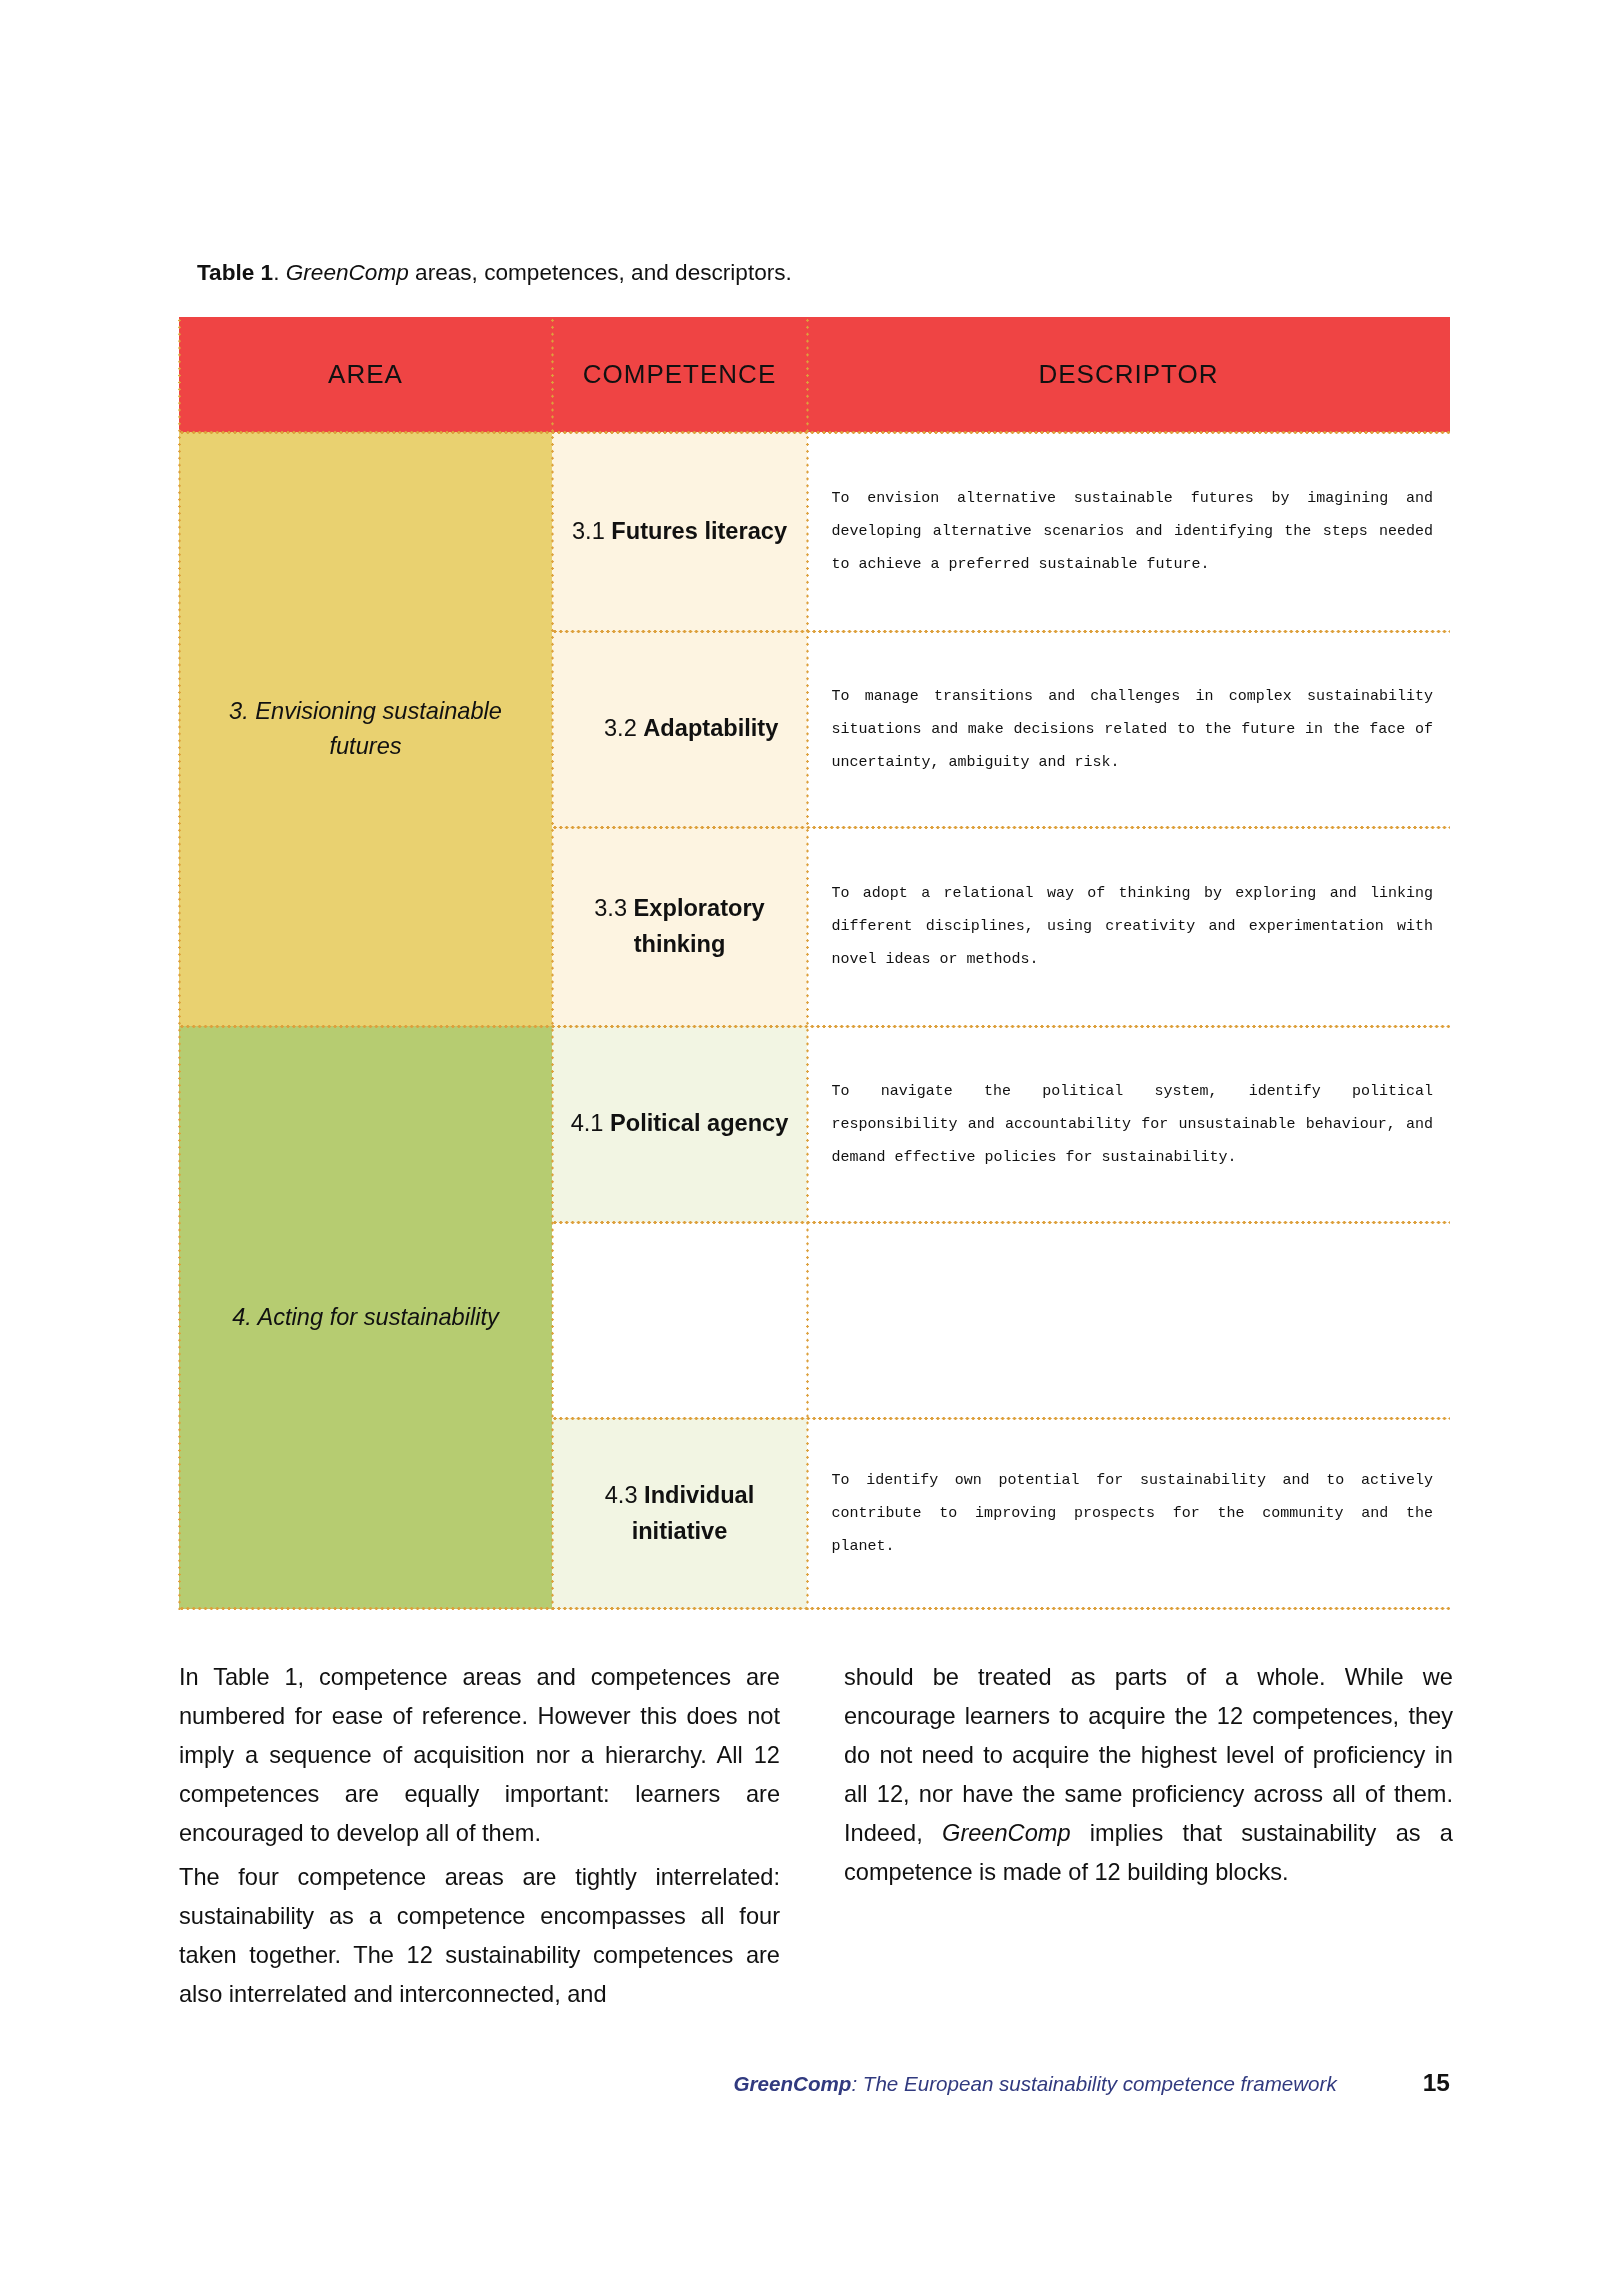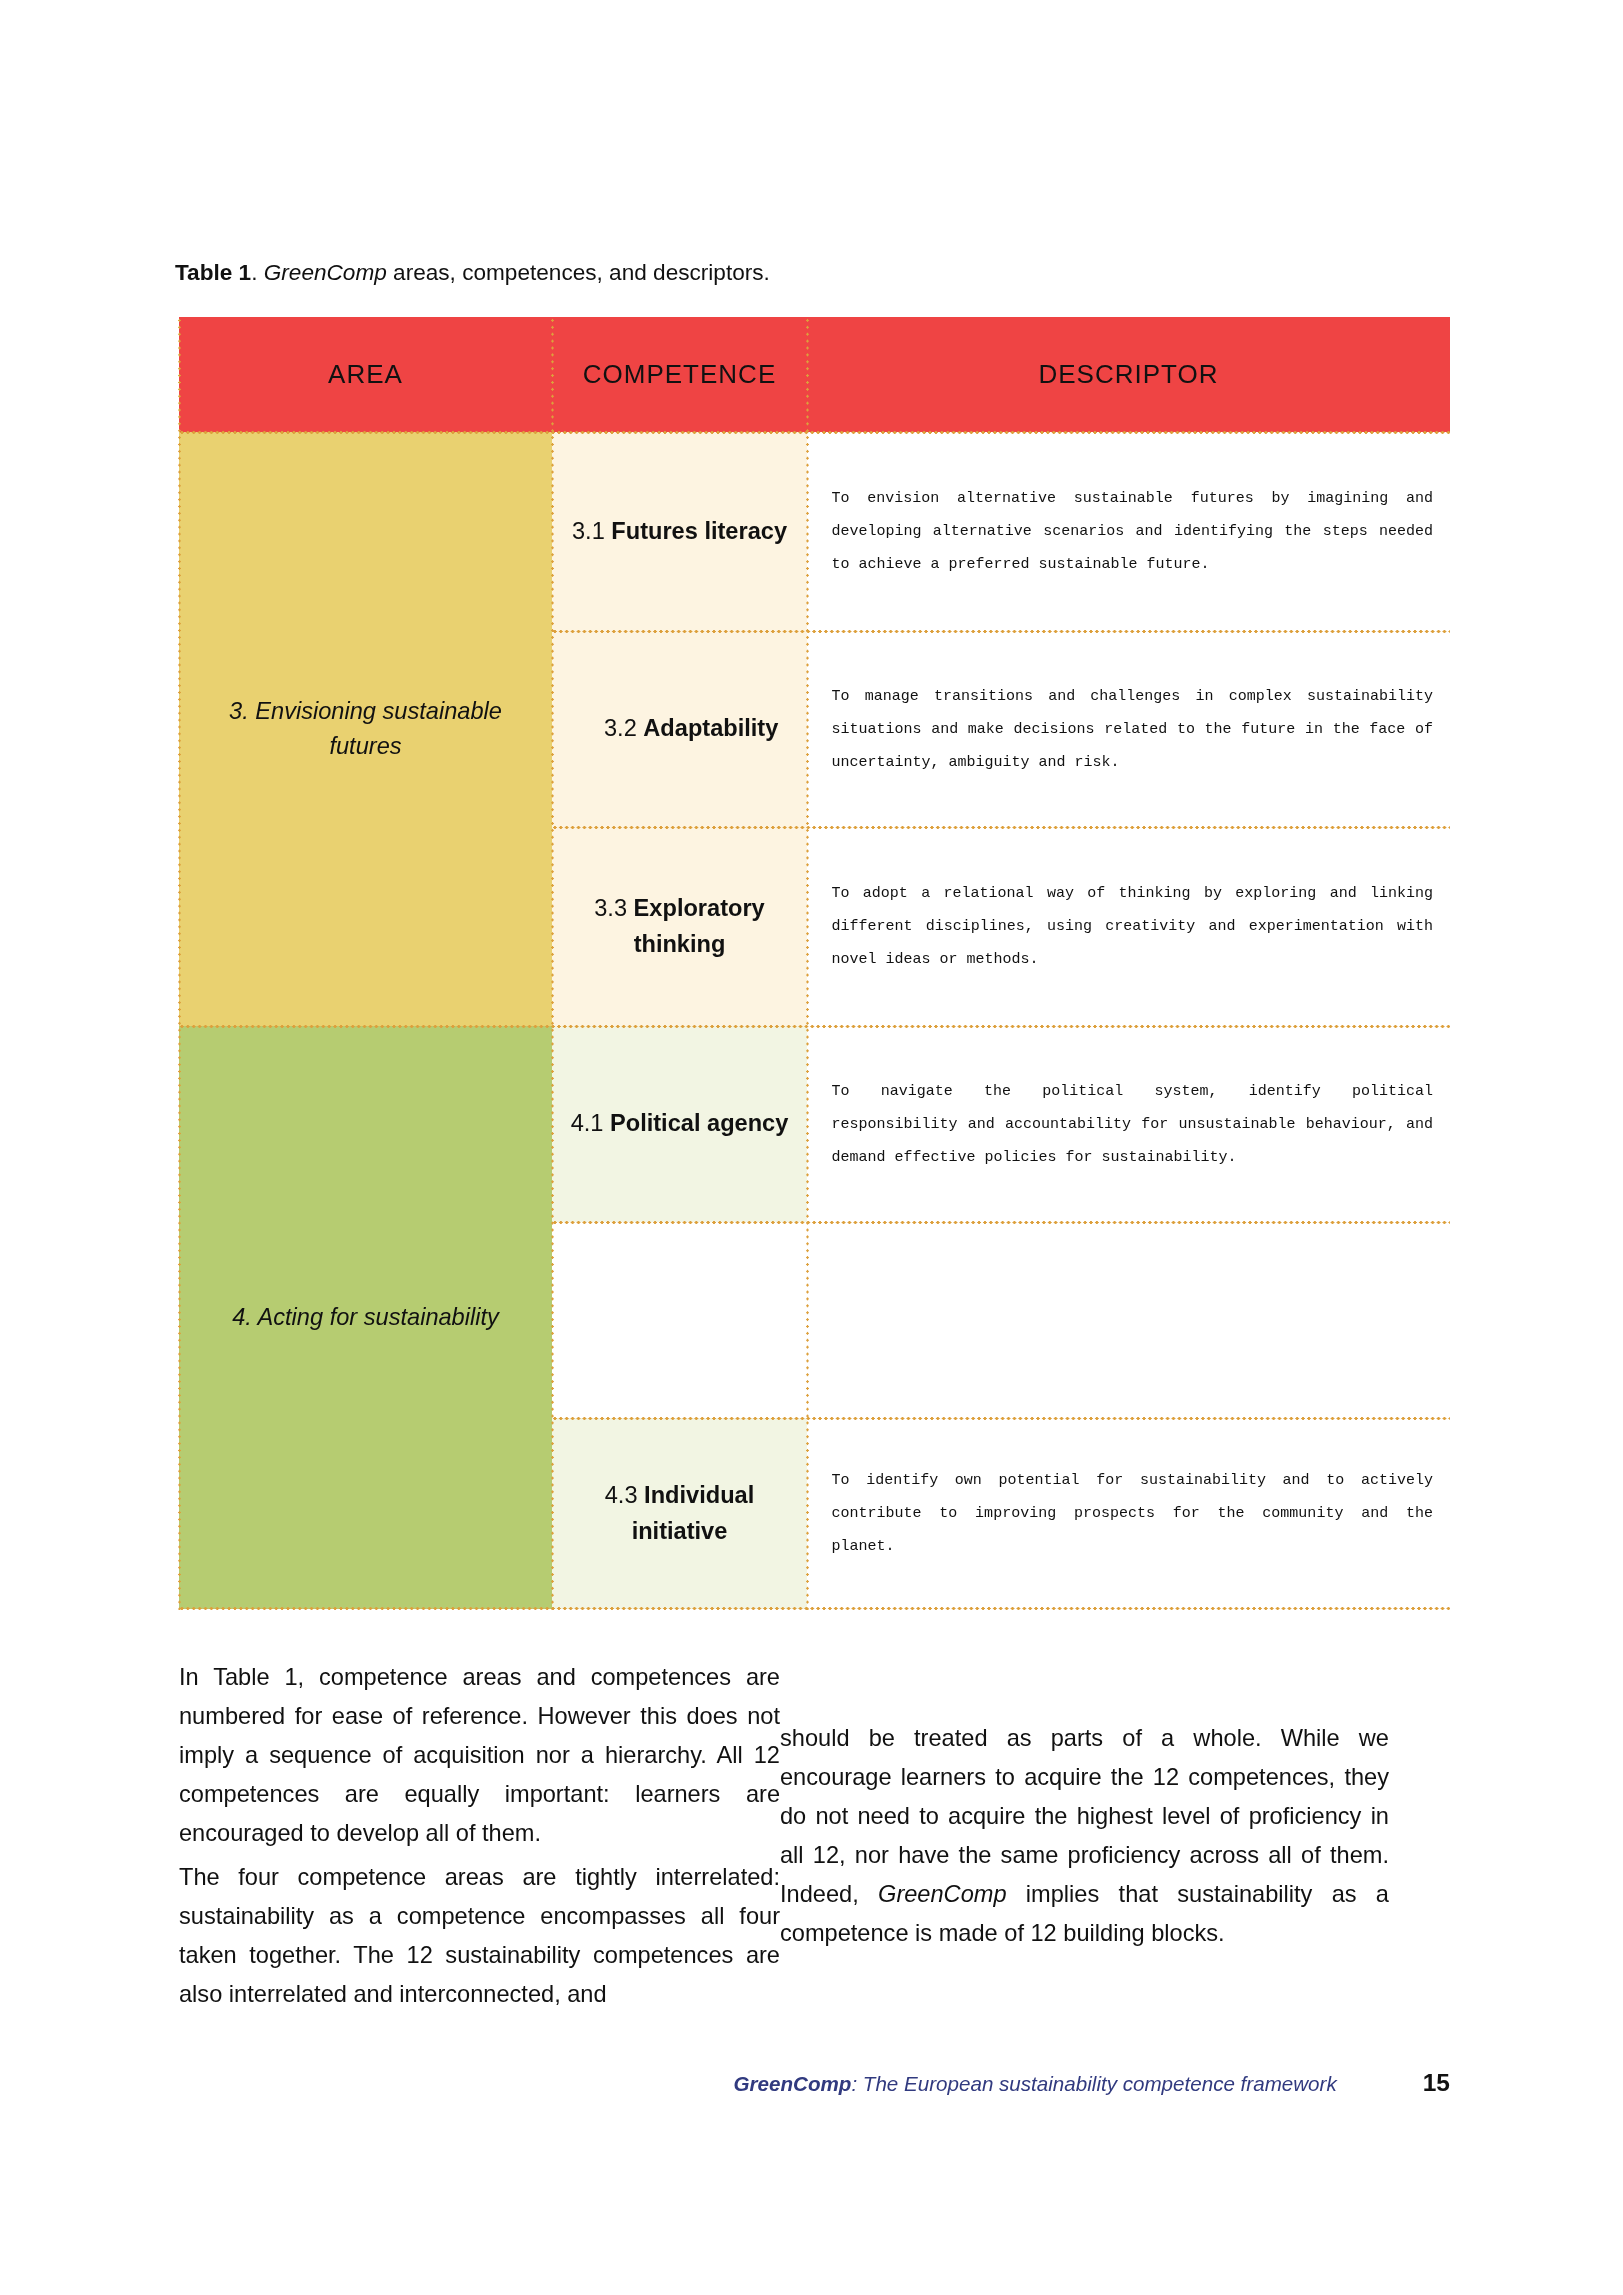--- a/index.html
+++ b/index.html
@@ -9,21 +9,21 @@
     --green:#b6cc71;
     --lightgreen:#f2f5e3;
     --navy:#313a7f;
     --ink:#111111;
   }
   *{box-sizing:border-box;margin:0;padding:0;}
   body{background:#ffffff;font-family:"Liberation Sans","DejaVu Sans",sans-serif;color:var(--ink);}
   .page{position:relative;width:1623px;height:2295px;background:#ffffff;overflow:hidden;}
 
   
-  .caption{position:absolute;left:175px;top:258px;font-size:22.6px;line-height:1.3;}
+  .caption{position:absolute;left:197px;top:258px;font-size:22.6px;line-height:1.3;}
   .caption strong{font-weight:bold;}
   .caption em{font-style:italic;}
 
   
   .gc-table{
     position:absolute;left:179px;top:317px;width:1271px;height:1293px;
     display:grid;
     grid-template-columns:373px 255px 643px;
     grid-template-rows:115px 199px 196px 199px 196px 196px 191px;
   }
@@ -50,21 +50,21 @@
 
   
   .vline{position:absolute;width:3.4px;z-index:3;
       background-image:radial-gradient(circle 1.5px at center,var(--dot) 99%,transparent 100%);
       background-size:3.4px 6.9px;background-repeat:repeat-y;}
   .hline{position:absolute;height:3.4px;z-index:3;
       background-image:radial-gradient(circle 1.5px at center,var(--dot) 99%,transparent 100%);
       background-size:5.9px 3.4px;background-repeat:repeat-x;}
 
   
-  .body-text{position:absolute;left:179px;top:1658px;width:1274px;display:flex;align-items:center;}
+  .body-text{position:absolute;left:179px;top:1658px;width:1274px;display:flex;gap:64px;}
   .body-col{font-size:23.6px;line-height:39px;text-align:justify;hyphens:auto;}
   .body-col.left{width:601px;}
   .body-col.right{width:609px;}
   .body-col p + p{margin-top:5px;}
   .body-col em{font-style:italic;}
 
   
   .footer{position:absolute;left:179px;top:2069px;width:1271px;
       display:flex;justify-content:flex-end;align-items:baseline;gap:86px;}
   .footer-title{color:var(--navy);font-style:italic;font-size:20.6px;}

